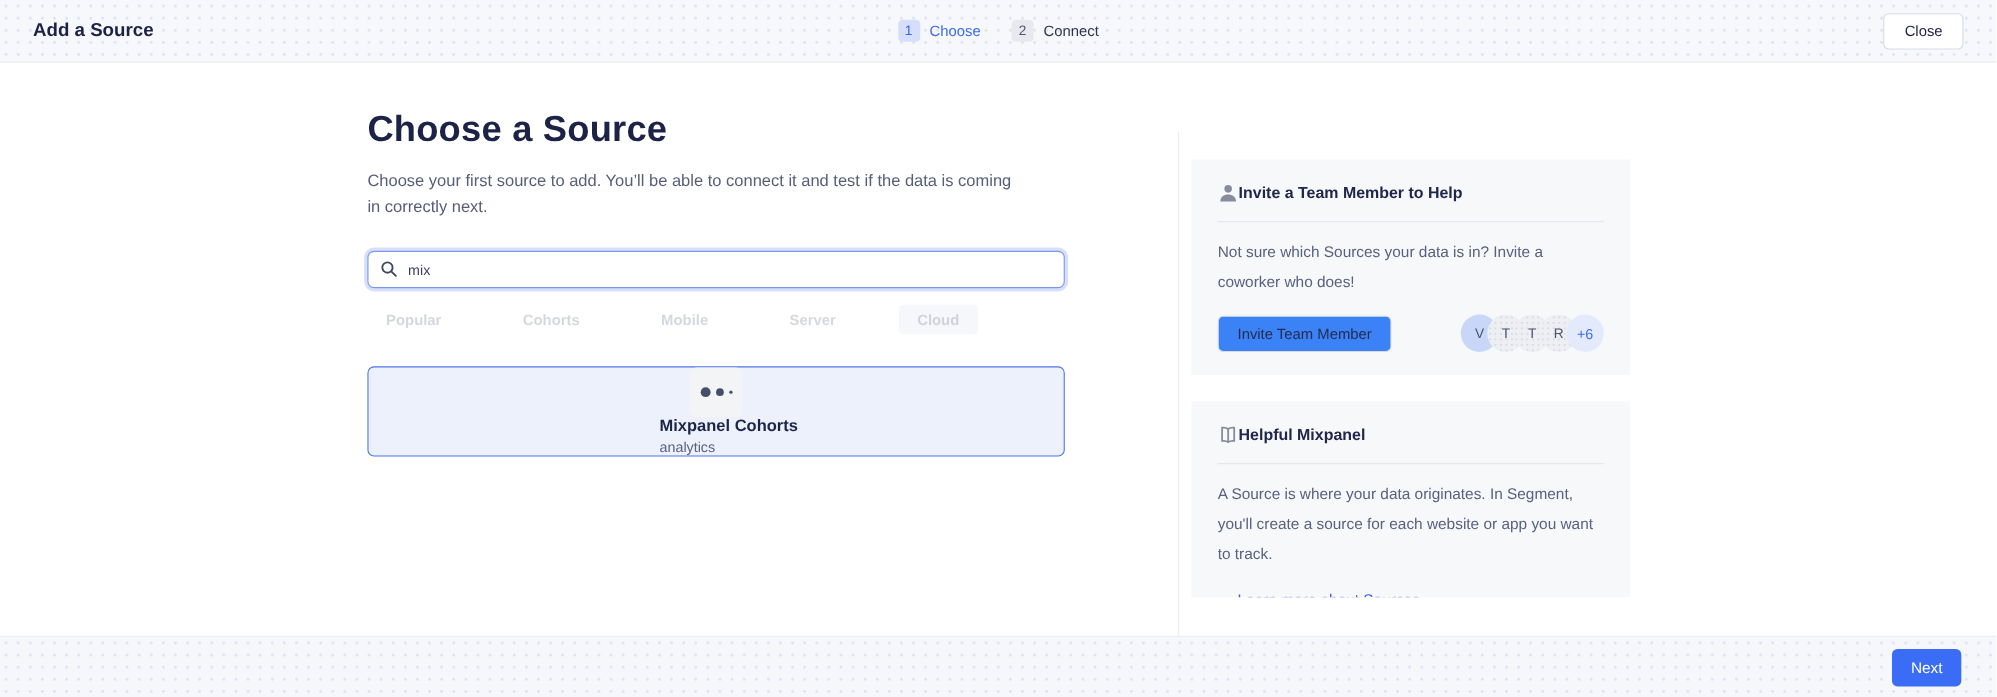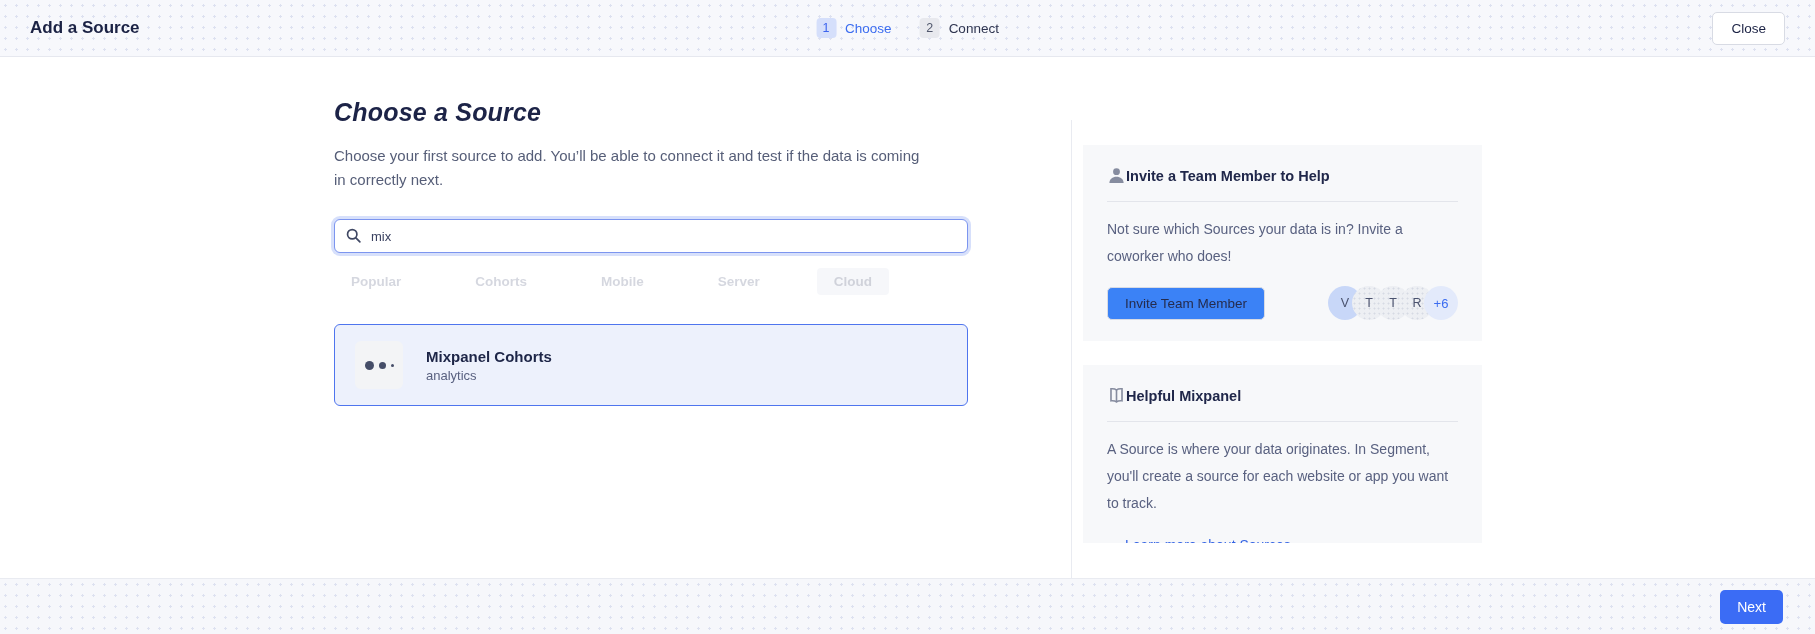--- a/index.html
+++ b/index.html
@@ -29,42 +29,42 @@
   .step.idle .step-label { color:#2f3550; }
   .close-btn {
     position:absolute; right:30px; top:12px; height:33px; padding:0 18px;
     background:#fff; border:1px solid #d8dbe4; border-radius:5px;
     font-size:13.5px; color:#1b2244; font-family:inherit; cursor:pointer;
   }
 
   
   .main { position:absolute; top:58px; left:0; width:1815px; height:520px; background:#fff; }
   .content { position:absolute; left:334px; top:40px; width:634px; }
-  .h1 { font-size:25px; font-weight:bold; color:#1c2347; letter-spacing:.2px;font-style:italic; }
+  .h1 { font-size:33px; font-weight:bold; color:#1c2347; letter-spacing:.2px; }
   .lede { margin-top:17px; max-width:592px; font-size:15px; line-height:24px; color:#565e78; }
 
   .searchbox {
     margin-top:27px; position:relative; width:634px; height:34px;
   }
   .searchbox input {
     width:100%; height:100%; border:1px solid #7c95ef; border-radius:6px;
     box-shadow:0 0 0 3px rgba(154,178,246,.40);
     padding:0 12px 0 36px; font-size:13px; color:#3a4160; font-family:inherit;
     outline:none; background:#fff;
   }
   .search-icon { position:absolute; left:11px; top:8px; width:17px; height:17px; color:#3f4763; }
 
   .tabs { margin-top:15px; display:flex; gap:40px; opacity:.28; }
   .tab { padding:6px 17px; font-size:13.5px; font-weight:bold; color:#6b7390; border-radius:4px; cursor:pointer; white-space:nowrap; }
   .tab.selected { background:#dfe3ee; color:#59617e; }
 
   .result-card {
     margin-top:29px; width:634px; height:82px;
     background:#edf1fc; border:1px solid #4f75ee; border-radius:6px;
-    display:flex; align-items:center; padding:0 20px; cursor:pointer;
+    display:flex; align-items:center; padding:0 20px; cursor:pointer;flex-direction:column;
   }
   .result-logo {
     width:48px; height:48px; border-radius:6px; background:#f3f4f6;
     display:flex; align-items:center; justify-content:center; gap:5px;
   }
   .dot { background:#454d68; border-radius:50%; }
   .dot.d1 { width:9px; height:9px; }
   .dot.d2 { width:7px; height:7px; }
   .dot.d3 { width:3px; height:3px; }
   .result-text { margin-left:23px; }

